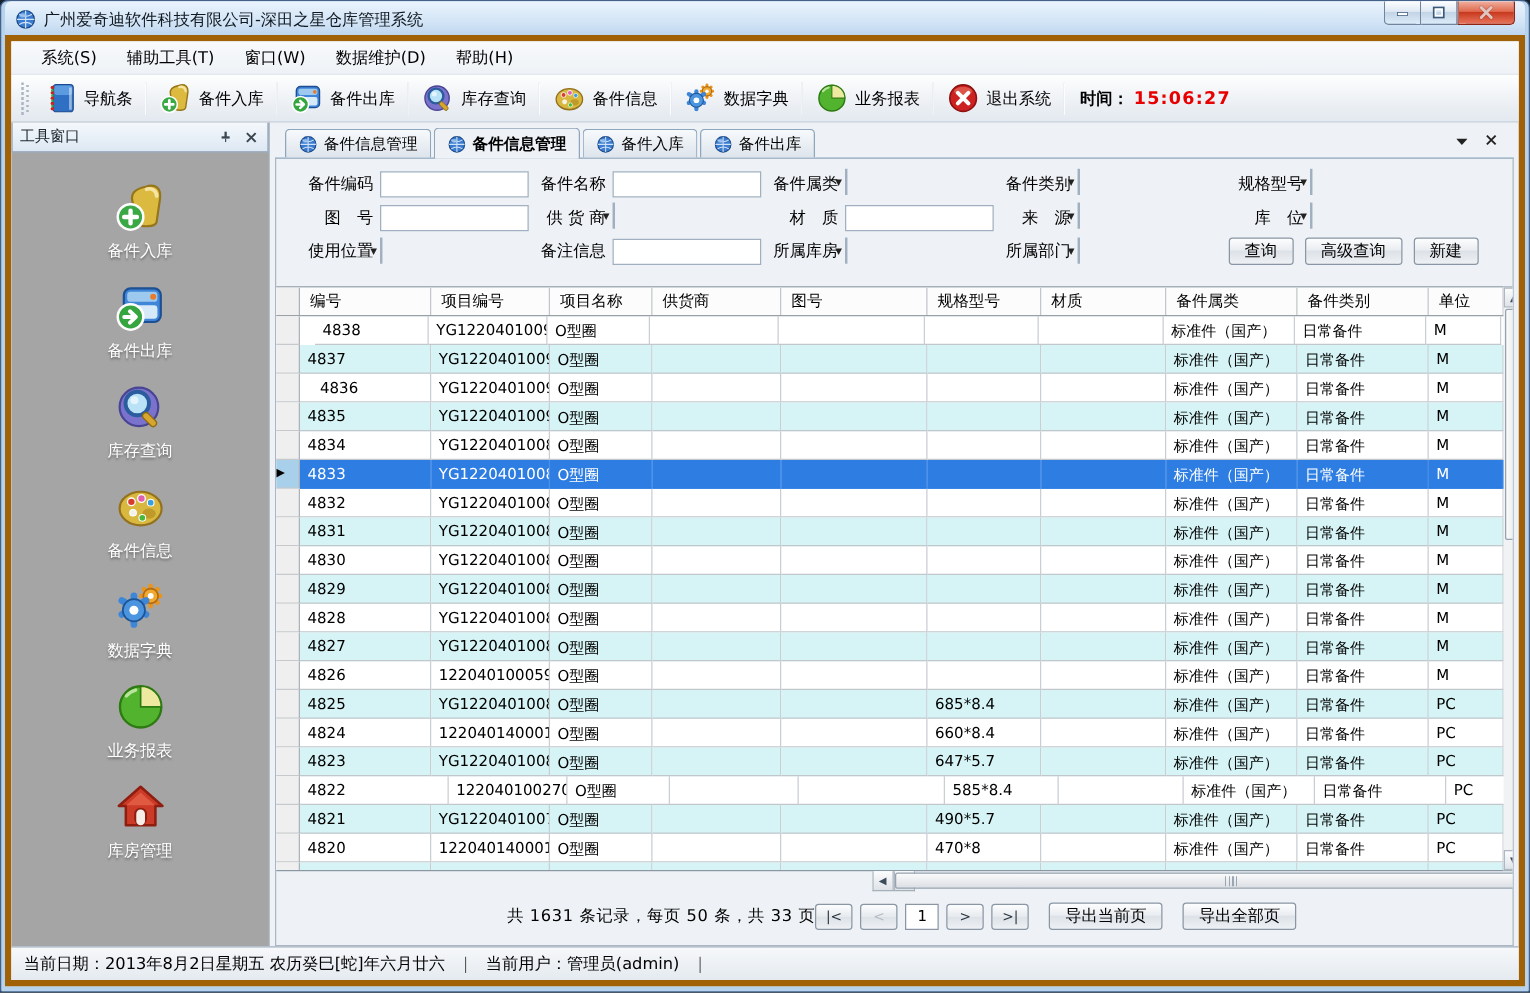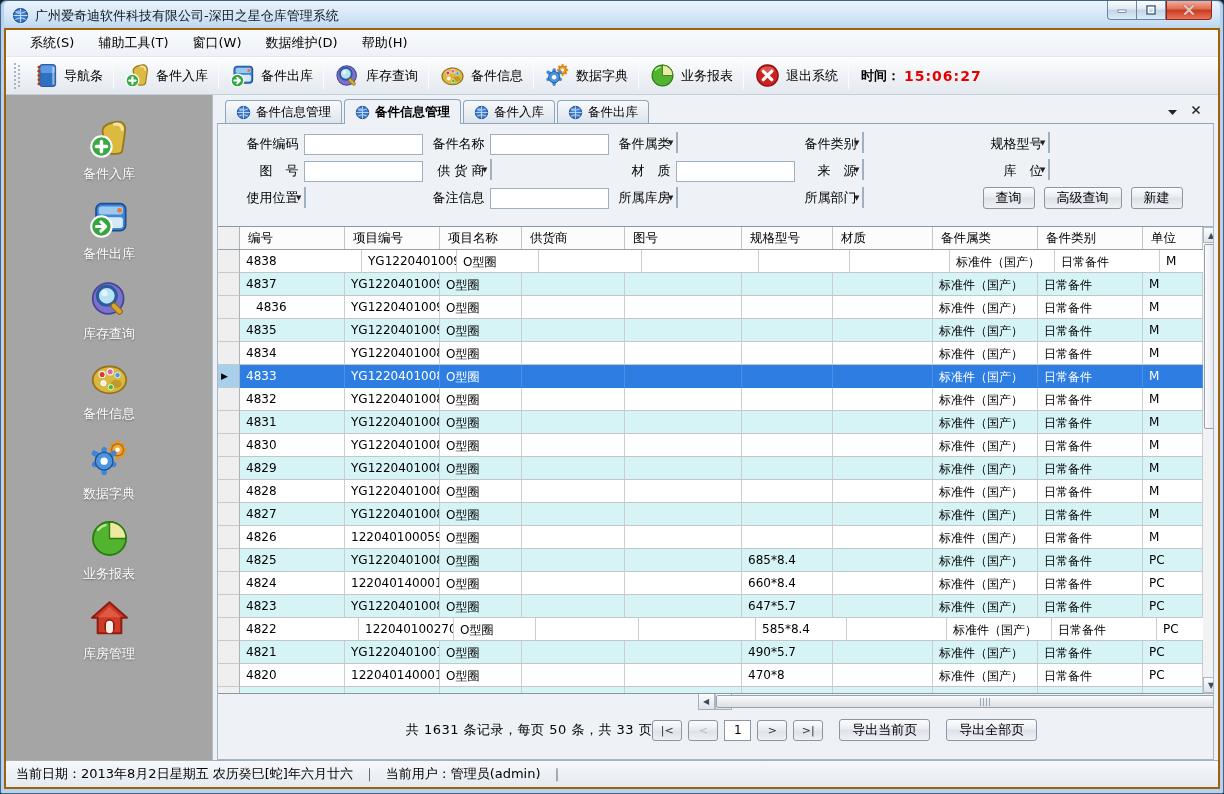--- a/index.html
+++ b/index.html
@@ -13,21 +13,21 @@
   .titlebar .title{font-size:13px;color:#101820;margin-left:6px;white-space:nowrap;}
   .app-icon{width:17px;height:17px;display:inline-flex;}
   .win-controls{position:absolute;right:8px;top:0;display:flex;}
   .wc{height:19px;display:flex;align-items:center;justify-content:center;
     border:1px solid #70849e;border-top:none;background:linear-gradient(#fdfeff,#dfe9f3 45%,#c3d4e6 50%,#dcebf8);cursor:default;}
   .wc.min{width:30px;border-radius:0 0 0 4px;}
   .wc.max{width:29px;border-left:none;}
   .wc.close{width:46px;border-radius:0 0 4px 0;border-color:#8e2414;
     background:linear-gradient(#f0b0a0,#e06a4e 45%,#c83a20 50%,#e8755c);}
   
-  .app-body{flex:1;background:#eef2f6;border:2px solid #a16207;display:flex;flex-direction:column;overflow:hidden;}
+  .app-body{flex:1;background:#eef2f6;border:5px solid #a16207;display:flex;flex-direction:column;overflow:hidden;}
   
   .menubar{height:27px;background:linear-gradient(#f8fafc,#eef2f6);display:flex;align-items:center;
     padding-left:12px;border-bottom:1px solid #e2e8ee;}
   .menu-item{font-size:13px;color:#000;padding:4px 12px;cursor:default;}
   
   .toolbar{height:38px;display:flex;align-items:center;padding:0 6px;
     background:linear-gradient(#fdfefe,#eef1f5 55%,#e3e9f0);border-bottom:1px solid #c6ced8;}
   .grip{width:6px;height:26px;margin:0 4px 0 2px;
     background:repeating-linear-gradient(180deg,#aab6c4 0 2px,transparent 2px 4px),
                repeating-linear-gradient(180deg,#aab6c4 0 2px,transparent 2px 4px);
@@ -288,20 +288,37 @@
             </span>
             <span>退出系统</span>
           </span>
         </span>
       <span class="tool-sep"></span>
       <span class="time-label">时间：</span>
       <span class="time-value">15:06:27</span>
     </div>
     <div class="main">
       <div class="sidebar">
+        <div class="side-header">
+          <span>工具窗口</span>
+          <span class="side-hdr-btns">
+            <span class="side-hdr-btn">
+                <svg width="11" height="11" viewBox="0 0 12 12">
+                  <rect x="5" y="1.5" width="2" height="5" fill="#3a4650"></rect>
+                  <rect x="2.5" y="5.5" width="7" height="2" fill="#3a4650"></rect>
+                  <rect x="5.5" y="7.5" width="1" height="3" fill="#3a4650"></rect>
+                </svg>
+              </span>
+            <span class="side-hdr-btn">
+                <svg width="10" height="10" viewBox="0 0 10 10">
+                  <path d="M1.5 1.5l7 7M8.5 1.5l-7 7" stroke="#3a4650" stroke-width="1.6"></path>
+                </svg>
+              </span>
+          </span>
+        </div>
         <div class="side-body" id="sideItems">
             <div class="side-item">
               <span class="sicon">
                 <svg viewBox="0 0 32 32" width="100%" height="100%">
                   <path d="M19 4c6-2 9.5 1 8.5 7.5L25.5 25c-.5 3-9.5 3.5-11.5.5L11 12c-1-5 3-7 8-8z" fill="#dcb93f" stroke="#96761a" stroke-width="1.3"></path>
                   <path d="M19.5 5.5c3-1 6 1 6 4" stroke="#f6e4a2" stroke-width="2.2" fill="none" stroke-linecap="round"></path>
                   <circle cx="10" cy="22" r="7.6" fill="#3aa844" stroke="#fff" stroke-width="1.5"></circle>
                   <path d="M10 18.2v7.6M6.2 22h7.6" stroke="#fff" stroke-width="2.6" stroke-linecap="round"></path>
                 </svg>
               </span>
@@ -517,21 +534,21 @@
                     <span class="g-hcell" style="width: 103px;">供货商</span>
                     <span class="g-hcell" style="width: 117px;">图号</span>
                     <span class="g-hcell" style="width: 91px;">规格型号</span>
                     <span class="g-hcell" style="width: 100px;">材质</span>
                     <span class="g-hcell" style="width: 105px;">备件属类</span>
                     <span class="g-hcell" style="width: 105px;">备件类别</span>
                     <span class="g-hcell" style="width: 60px;">单位</span>
                   </div>
                   <div class="g-row">
                     <span class="g-rowhdr"></span>
-                    <span class="g-cell" style="width: 122px;">4838</span>
+                    <span class="g-cell" style="width: 91px; margin-left: 12px;">4838</span>
                     <span class="g-cell" style="width: 95px;">YG12204010093</span>
                     <span class="g-cell" style="width: 82px;">O型圈</span>
                     <span class="g-cell" style="width: 103px;"></span>
                     <span class="g-cell" style="width: 117px;"></span>
                     <span class="g-cell" style="width: 91px;"></span>
                     <span class="g-cell" style="width: 100px;"></span>
                     <span class="g-cell" style="width: 105px;">标准件（国产）</span>
                     <span class="g-cell" style="width: 105px;">日常备件</span>
                     <span class="g-cell" style="width: 60px;">M</span>
                   </div>

